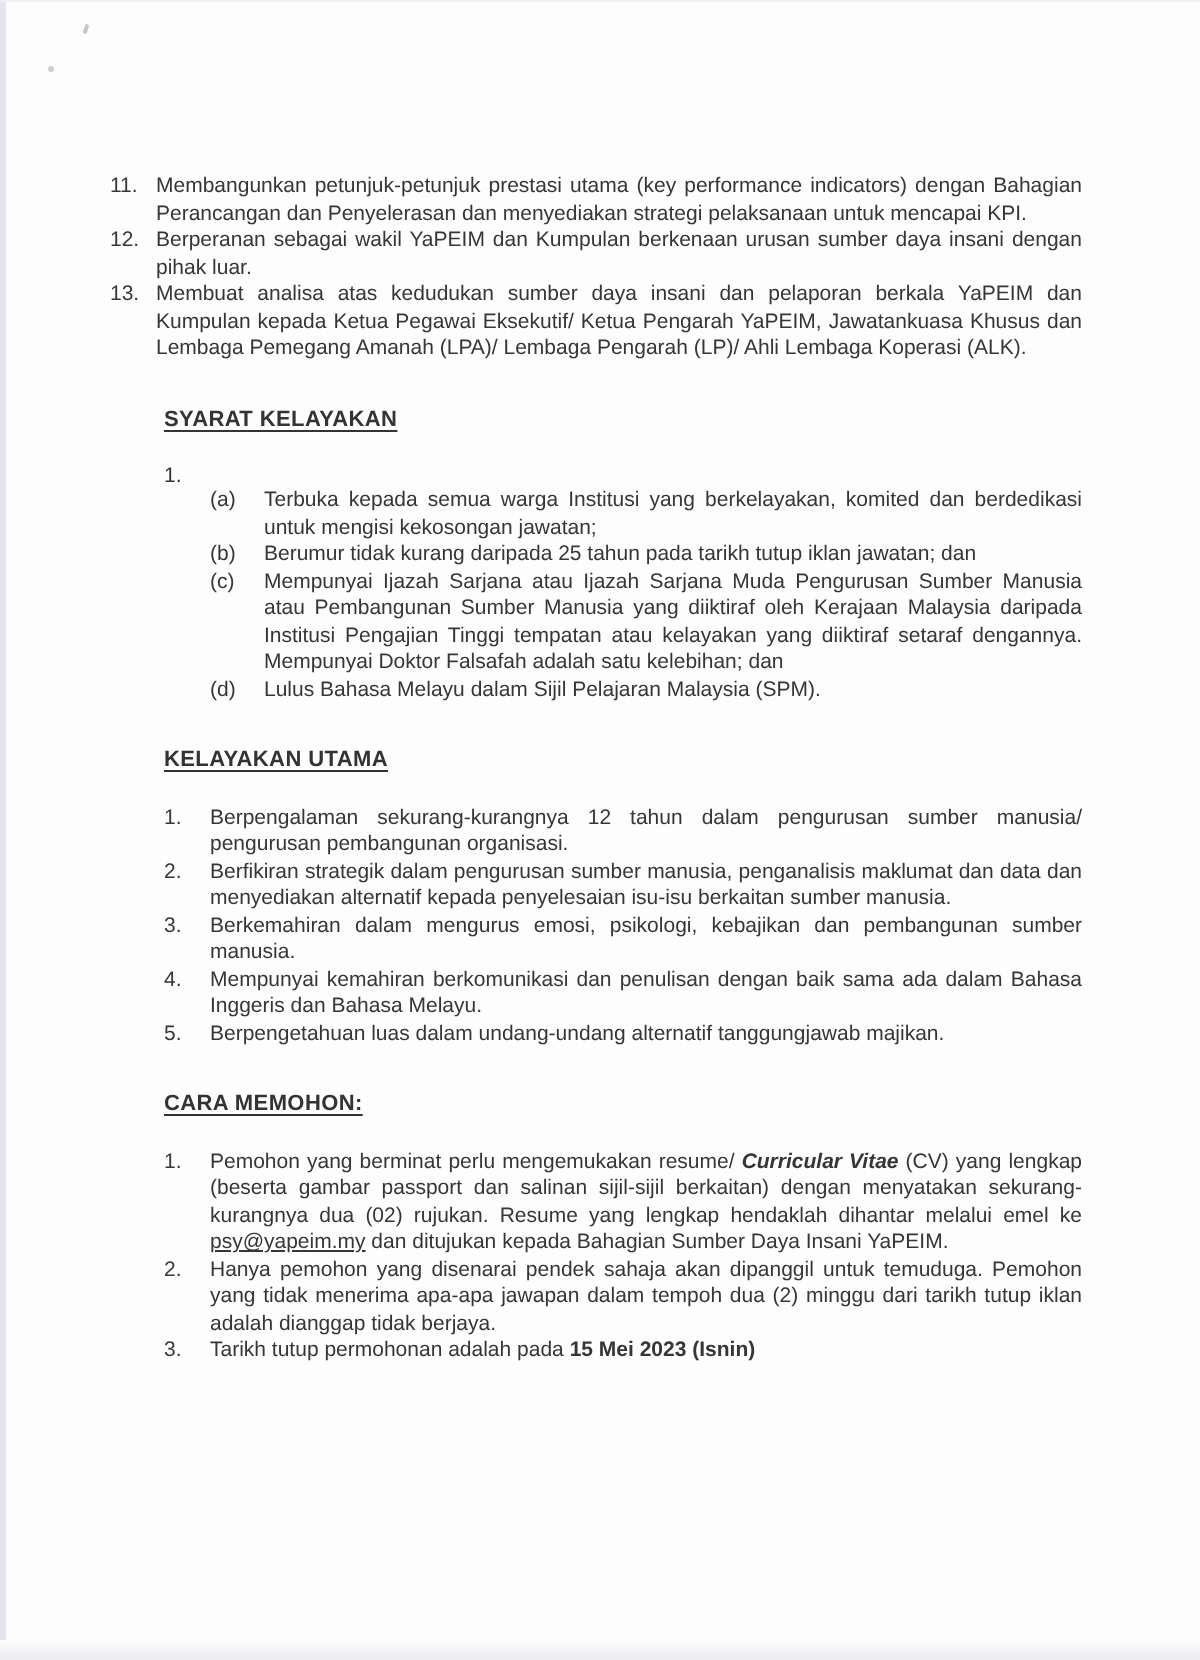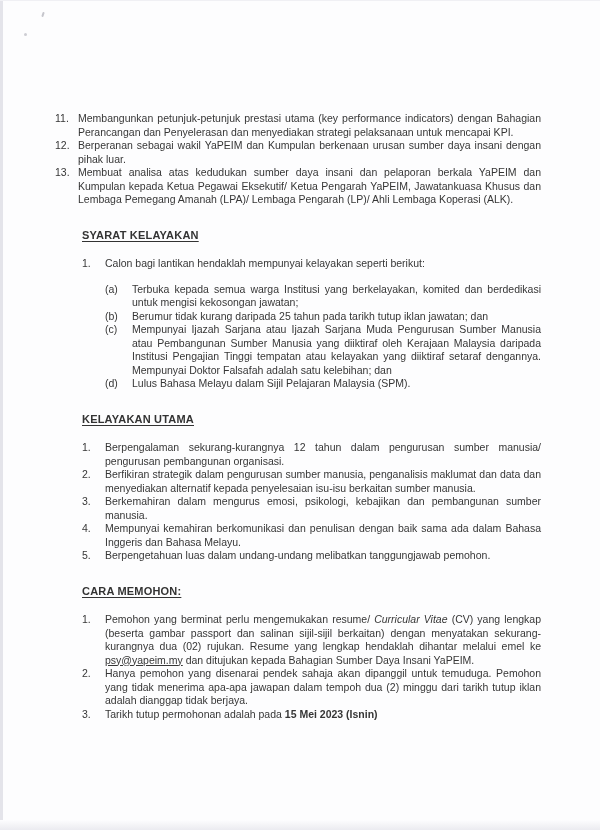--- a/index.html
+++ b/index.html
@@ -2,21 +2,21 @@
 <html><head>
 <meta charset="utf-8">
 <style>
   html,body{margin:0;padding:0;background:#ffffff;}
   body{width:600px;height:830px;overflow:hidden;}
   .scan-page{
     position:relative;
     width:600px;height:830px;
     box-sizing:border-box;
     background:#fdfdfe;
-    padding:111px 59px 0 55px;
+    padding:86px 59px 0 55px;
     border-top:1px solid #f0f0f4;
     font-family:"Liberation Sans", sans-serif;
     font-size:10.5px;
     line-height:13.5px;
     color:#363636;
   }
   .scan-page::before{
     content:"";position:absolute;left:0;top:0;bottom:0;width:3px;
     background:#e4e4ea;
   }
@@ -34,21 +34,21 @@
   .para{text-align:justify;}
   .sub-list{list-style:none;margin:12px 0 0 0;padding:0;}
   .sub-item{display:flex;}
   .sub-label{flex:none;width:27px;}
   .doc-section{margin-top:22px;margin-left:27px;}
   .heading{
     font-size:11px;font-weight:bold;letter-spacing:.2px;
     text-decoration:underline;text-underline-offset:2px;
     margin:0 0 15px 0;color:#333333;
   }
-  .it{font-style:italic;}
+  .it{font-style:italic;font-weight:bold;}
   .b{font-weight:bold;}
   .link{text-decoration:underline;}
 </style>
 </head>
 <body>
 
 <div class="scan-page">
   <span class="speck s1"></span>
   <span class="speck s2"></span>
 
@@ -72,21 +72,20 @@
         </div>
       </li>
     </ol>
 
   <section class="doc-section">
     <h2 class="heading">SYARAT KELAYAKAN</h2>
     <ol class="num-list">
         <li class="doc-item">
           <span class="num">1.</span>
           <div class="txt">
-            <div class="para"><span>Calon bagi lantikan hendaklah mempunyai kelayakan seperti berikut:</span></div>
             <ol class="sub-list">
               <li class="sub-item">
                 <span class="sub-label">(a)</span>
                 <div class="txt">
                   <div class="para"><span>Terbuka kepada semua warga Institusi yang berkelayakan, komited dan berdedikasi untuk mengisi kekosongan jawatan;</span></div>
                 </div>
               </li>
               <li class="sub-item">
                 <span class="sub-label">(b)</span>
                 <div class="txt">
@@ -134,21 +133,21 @@
         </li>
         <li class="doc-item">
           <span class="num">4.</span>
           <div class="txt">
             <div class="para"><span>Mempunyai kemahiran berkomunikasi dan penulisan dengan baik sama ada dalam Bahasa Inggeris dan Bahasa Melayu.</span></div>
           </div>
         </li>
         <li class="doc-item">
           <span class="num">5.</span>
           <div class="txt">
-            <div class="para"><span>Berpengetahuan luas dalam undang-undang melibatkan tanggungjawab pemohon.</span></div>
+            <div class="para"><span>Berpengetahuan luas dalam undang-undang alternatif tanggungjawab majikan.</span></div>
           </div>
         </li>
       </ol>
   </section>
 
   <section class="doc-section">
     <h2 class="heading">CARA MEMOHON:</h2>
     <ol class="num-list">
         <li class="doc-item">
           <span class="num">1.</span>

